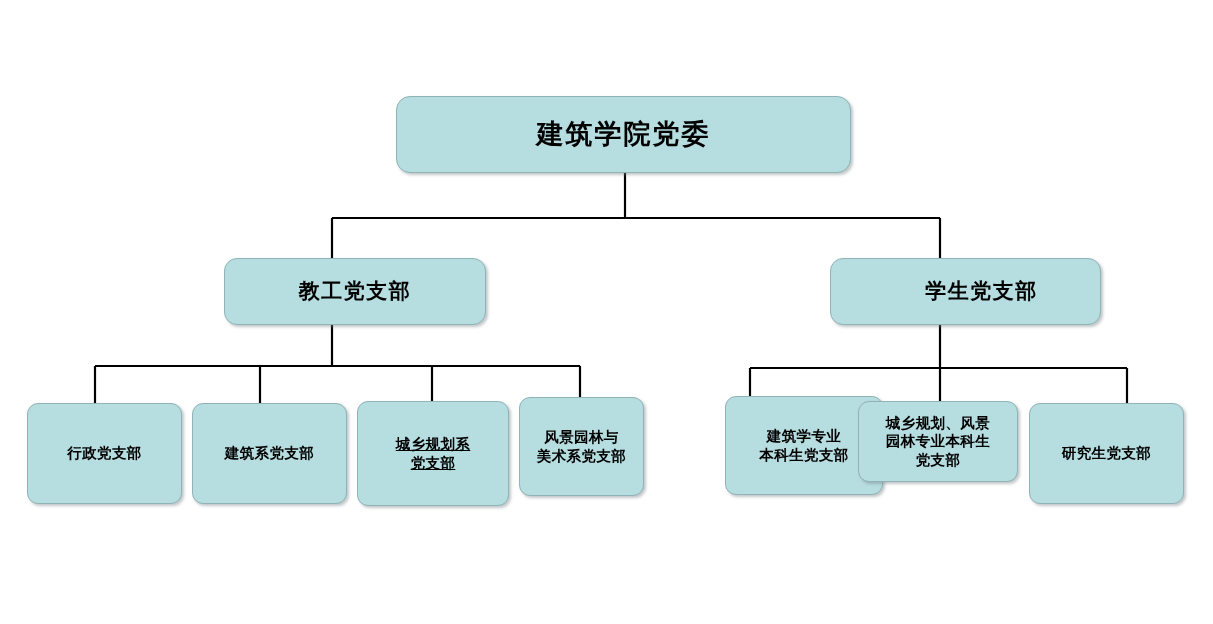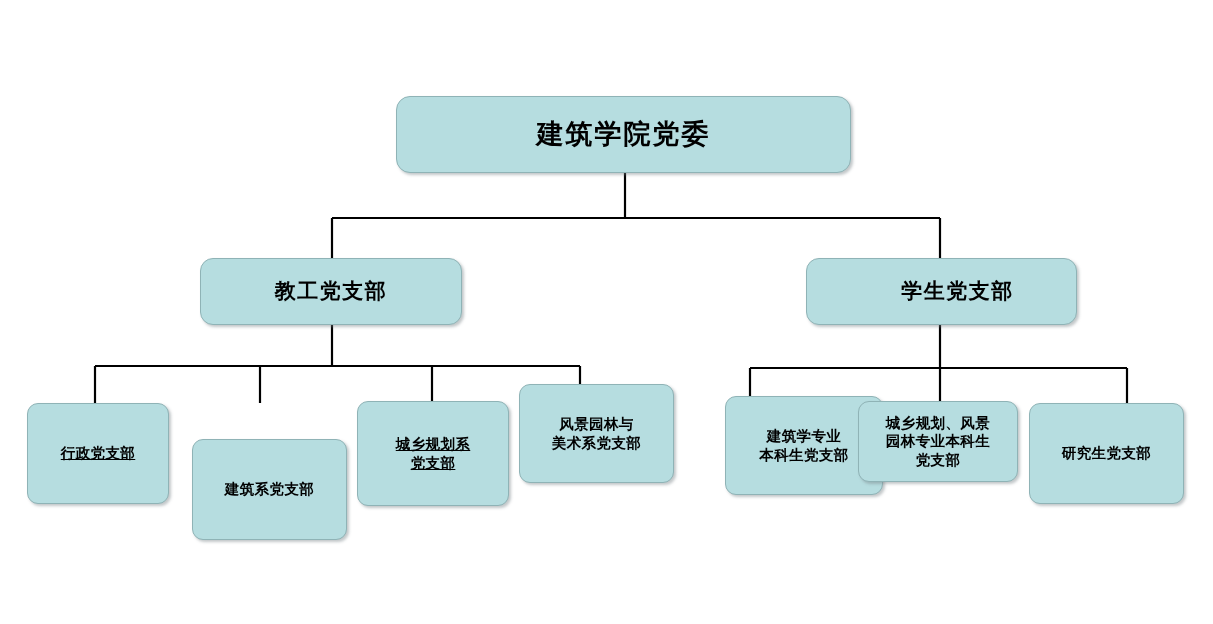--- a/index.html
+++ b/index.html
@@ -51,20 +51,21 @@
   }
   .node.level-0 {
     border-radius: 14px;
     font-size: 27px;
     letter-spacing: 2px;
   }
   .node.level-1 {
     border-radius: 13px;
     font-size: 21px;
     letter-spacing: 1.5px;
+    margin-left: 24px;
   }
   .node.level-2 {
     border-radius: 11px;
     font-size: 14.5px;
     letter-spacing: 0.4px;
   }
 </style>
 </head>
 <body>
 
@@ -94,31 +95,31 @@
 
   <div class="node level-1" style="left: 200px; top: 258px; width: 262px; height: 67px;">
     <span class="node-label">教工党支部</span>
   </div>
 
   <div class="node level-1" style="left: 806px; top: 258px; width: 271px; height: 67px; padding-left: 32px;">
     <span class="node-label">学生党支部</span>
   </div>
 
   <div id="leaf-container">
-      <div class="node level-2" style="left: 27px; top: 403px; width: 142px; height: 101px; text-decoration: underline;">
+      <div class="node level-2" style="left: 27px; top: 403px; width: 155px; height: 101px;">
         <span class="node-label">行政党支部</span>
       </div>
-      <div class="node level-2" style="left: 192px; top: 403px; width: 155px; height: 101px; margin-top: 36px;">
+      <div class="node level-2" style="left: 192px; top: 403px; width: 155px; height: 101px;">
         <span class="node-label">建筑系党支部</span>
       </div>
       <div class="node level-2" style="left: 357px; top: 401px; width: 152px; height: 105px; text-decoration: underline;">
         <span class="node-label">城乡规划系
 党支部</span>
       </div>
-      <div class="node level-2" style="left: 519px; top: 384px; width: 155px; height: 99px;">
+      <div class="node level-2" style="left: 519px; top: 397px; width: 125px; height: 99px;">
         <span class="node-label">风景园林与
 美术系党支部</span>
       </div>
       <div class="node level-2" style="left: 690px; top: 396px; width: 158px; height: 99px; margin-left: 35px;">
         <span class="node-label">建筑学专业
 本科生党支部</span>
       </div>
       <div class="node level-2" style="left: 858px; top: 401px; width: 160px; height: 81px;">
         <span class="node-label">城乡规划、风景
 园林专业本科生

